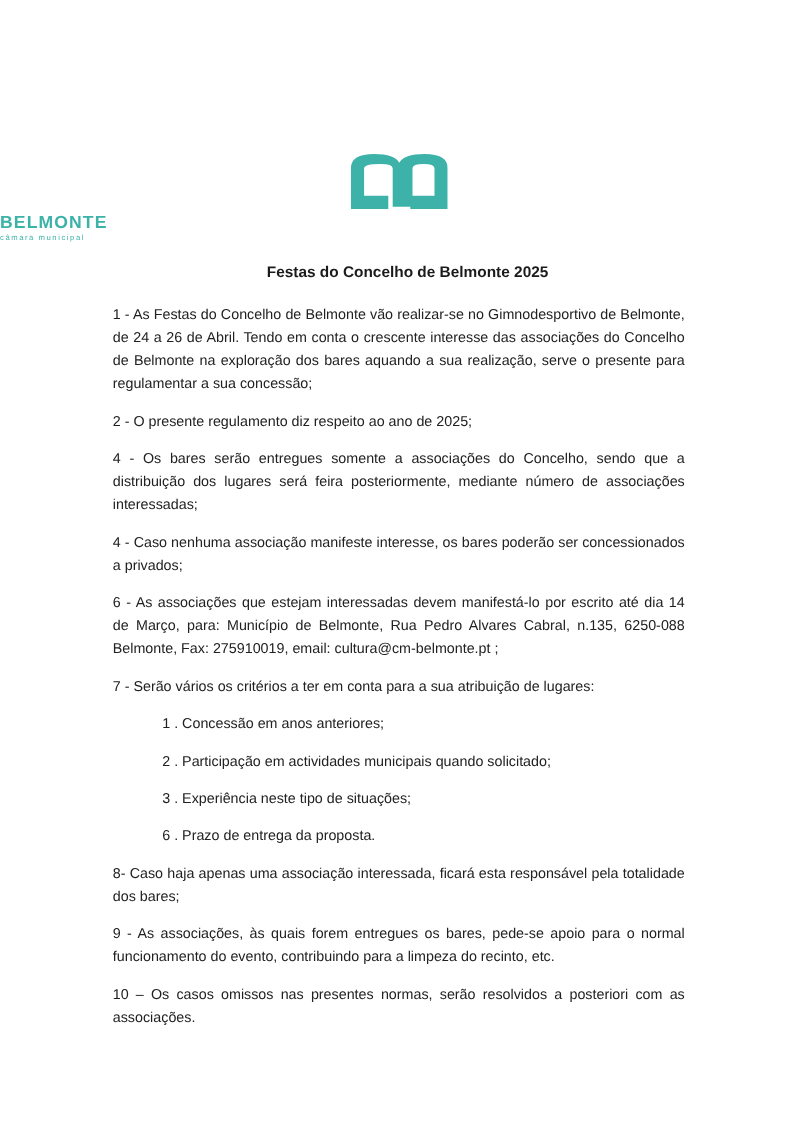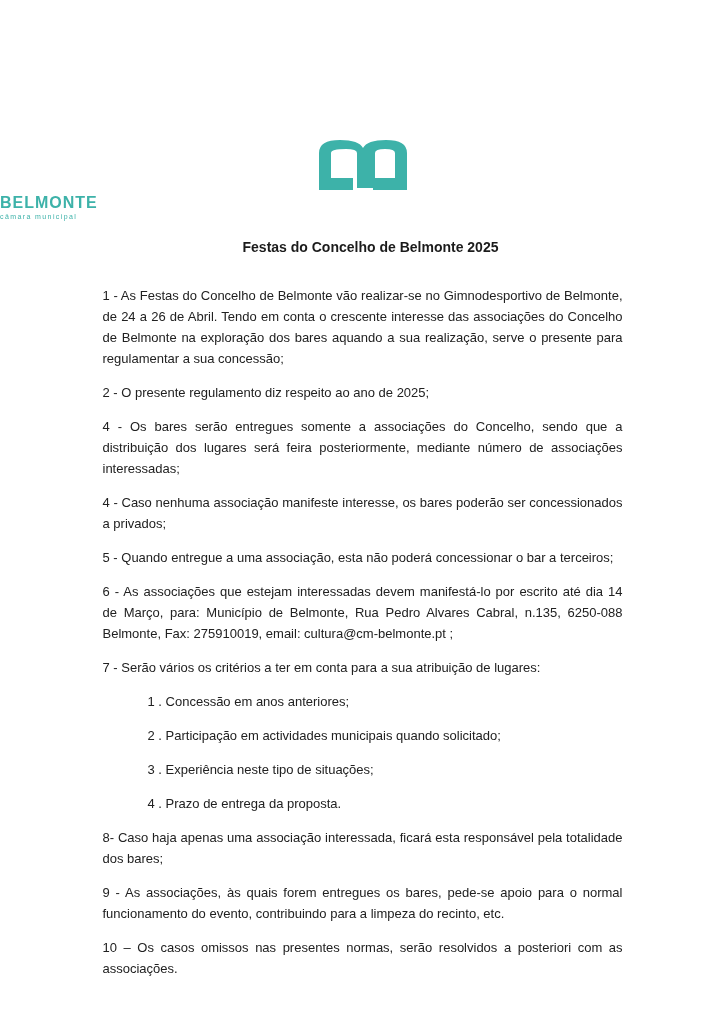--- a/index.html
+++ b/index.html
@@ -40,21 +40,21 @@
   .doc-subtitle {
     font-size: 12.5px;
     font-weight: bold;
     text-align: center;
     color: #1b1b1b;
     margin: 13px 0 0 0;
     line-height: 15px;
   }
   .content {
     width: 520px;
-    margin: 29px auto 0 auto;
+    margin: 19px auto 0 auto;
   }
   .content p {
     font-size: 13px;
     line-height: 21px;
     text-align: justify;
     color: #212121;
     margin: 0 0 13px 0;
   }
   .criteria p {
     margin-left: 45px;
@@ -74,29 +74,28 @@
     <div class="logo-sub">câmara municipal</div>
   </div>
 
   <div class="doc-title">Festas do Concelho de Belmonte 2025</div>
 
   <div class="content">
     <p>1 - As Festas do Concelho de Belmonte vão realizar-se no Gimnodesportivo de Belmonte, de 24 a 26 de Abril. Tendo em conta o crescente interesse das associações do Concelho de Belmonte na exploração dos bares aquando a sua realização, serve o presente para regulamentar a sua concessão;</p>
     <p>2 - O presente regulamento diz respeito ao ano de 2025;</p>
     <p>4 - Os bares serão entregues somente a associações do Concelho, sendo que a distribuição dos lugares será feira posteriormente, mediante número de associações interessadas;</p>
     <p>4 - Caso nenhuma associação manifeste interesse, os bares poderão ser concessionados a privados;</p>
-    <p>5 - Quando entregue a uma associação, esta não poderá concessionar o bar a terceiros;</p>
     <p>6 - As associações que estejam interessadas devem manifestá-lo por escrito até dia 14 de Março, para: Município de Belmonte, Rua Pedro Alvares Cabral, n.135, 6250-088 Belmonte, Fax: 275910019, email: cultura@cm-belmonte.pt ;</p>
     <p>7 - Serão vários os critérios a ter em conta para a sua atribuição de lugares:</p>
 
     <div class="criteria">
       <p>1 . Concessão em anos anteriores;</p>
       <p>2 . Participação em actividades municipais quando solicitado;</p>
       <p>3 . Experiência neste tipo de situações;</p>
-      <p>4 . Prazo de entrega da proposta.</p>
+      <p>6 . Prazo de entrega da proposta.</p>
     </div>
 
     <p>8- Caso haja apenas uma associação interessada, ficará esta responsável pela totalidade dos bares;</p>
     <p>9 - As associações, às quais forem entregues os bares, pede-se apoio para o normal funcionamento do evento, contribuindo para a limpeza do recinto, etc.</p>
     <p>10 – Os casos omissos nas presentes normas, serão resolvidos a posteriori com as associações.</p>
   </div>
 
 </div>
 
 </body></html>

